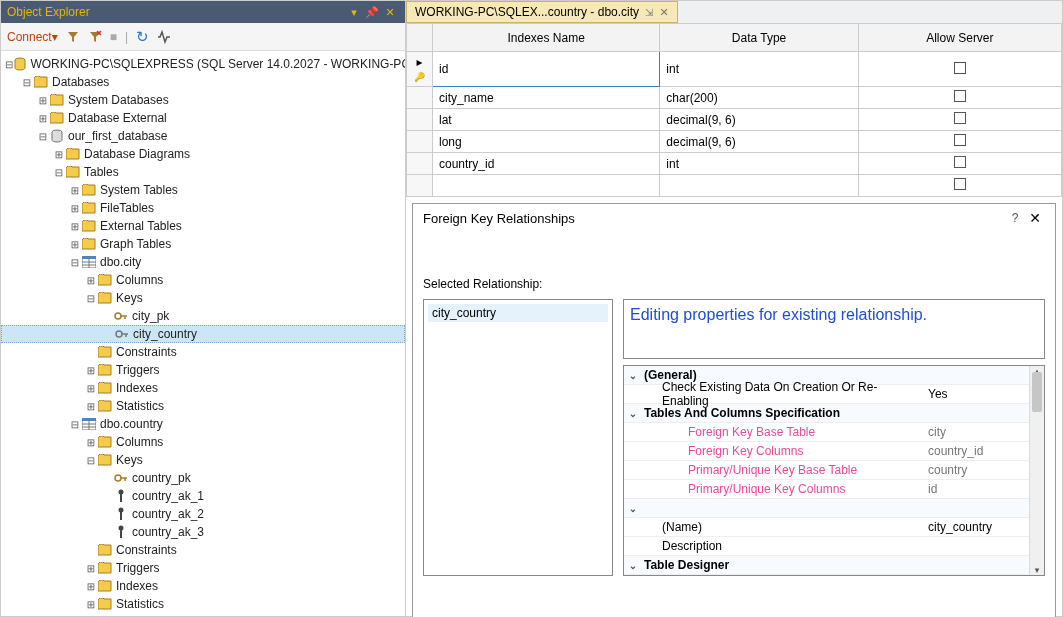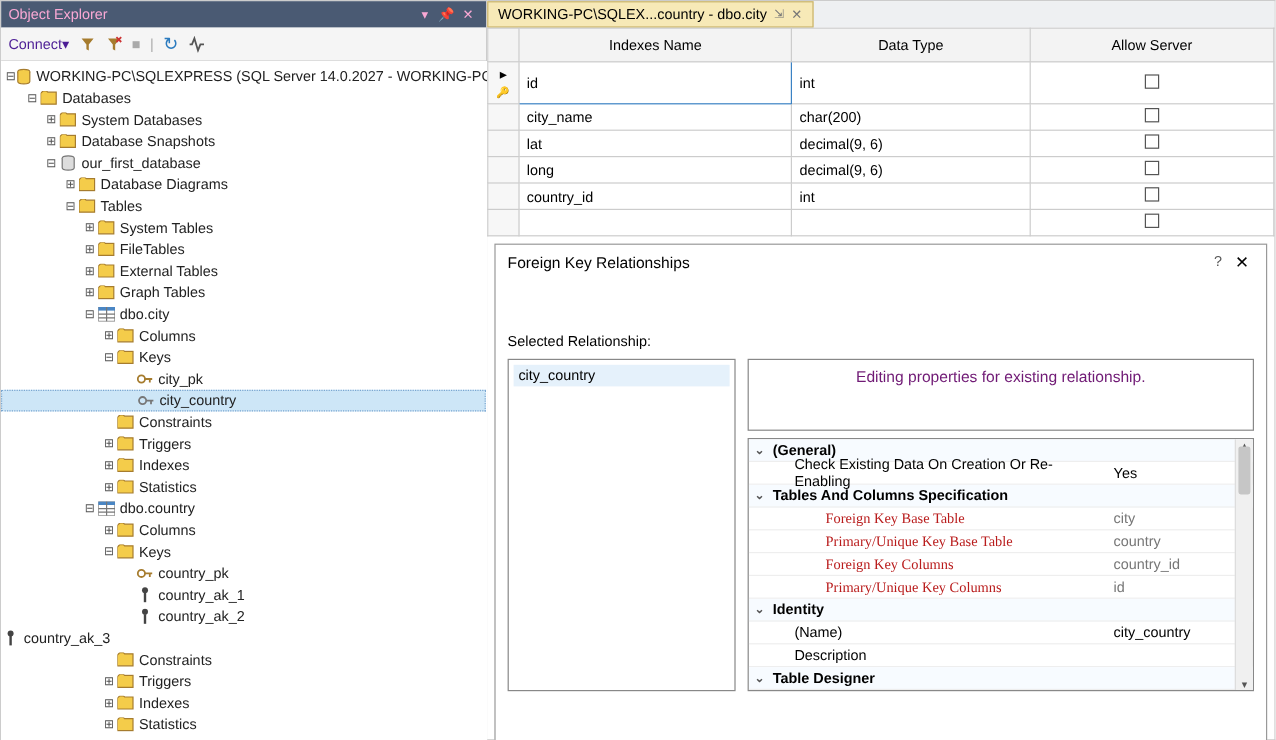--- a/index.html
+++ b/index.html
@@ -1,24 +1,24 @@
 <!DOCTYPE html>
 <html><head>
 <meta charset="utf-8">
 <style>
 * { box-sizing: border-box; margin: 0; padding: 0; font-family: 'Segoe UI', Arial, sans-serif; font-size: 12px; }
 body { background: #eee; width: 1063px; height: 617px; overflow: hidden; display: flex; }
 
 
 .explorer { width: 406px; background: #fff; display: flex; flex-direction: column; border: 1px solid #ccc; }
-.explorer-header { background: #4a5a73; color: #f9a8d4; display: flex; align-items: center; padding: 3px 6px; height: 22px; }
+.explorer-header { background: #4a5a73; color: #eab308; display: flex; align-items: center; padding: 3px 6px; height: 22px; }
 .explorer-header .title { flex: 1; font-size: 12px; }
 .explorer-header .hbtn { width: 18px; text-align: center; cursor: pointer; font-size: 11px; }
 .toolbar { display: flex; align-items: center; padding: 3px 6px; gap: 8px; border-bottom: 1px solid #ddd; height: 28px; background: #f5f5f5; }
-.toolbar .tbtn { cursor: pointer; display: flex; align-items: center; color: #4c1d95; }
+.toolbar .tbtn { cursor: pointer; display: flex; align-items: center; color: #c2410c; }
 .toolbar .sep { color: #aaa; }
 .tree { flex: 1; overflow: auto; padding: 4px 0; background: #fff; }
 .node { display: flex; align-items: center; height: 18px; padding-right: 4px; white-space: nowrap; cursor: default; }
 .node.selected { background: #cde6f7; border: 1px dotted #7aa6d0; }
 .tw { display: inline-block; width: 12px; text-align: center; color: #555; font-size: 10px; cursor: pointer; }
 .ic { display: inline-flex; width: 16px; height: 14px; align-items: center; justify-content: center; margin-right: 3px; }
 .node .lbl { color: #222; }
 
 
 .right { flex: 1; display: flex; flex-direction: column; background: #fff; border: 1px solid #ccc; border-left: none; }
@@ -39,29 +39,29 @@
 .dialog { margin: 6px; border: 1px solid #999; background: #fff; flex: 1; display: flex; flex-direction: column; gap: 37px; }
 .dlg-head { display: flex; align-items: center; padding: 6px 10px; }
 .dlg-head .dtitle { flex: 1; font-size: 13px; }
 .dlg-head .qmark { width: 20px; text-align: center; cursor: pointer; color: #555; }
 .dlg-head .xmark { width: 20px; text-align: center; cursor: pointer; font-size: 14px; }
 .dlg-body { flex: 1; display: flex; flex-direction: column; padding: 8px 10px; gap: 6px; }
 .dlg-row { display: flex; gap: 10px; flex: 1; }
 .sel-label { font-size: 12px; margin-bottom: 2px; }
 .sel-list { width: 190px; border: 1px solid #888; background: #fff; padding: 4px; }
 .sel-list .item { padding: 2px 4px; background: #e5f1fb; }
-.desc-box { flex: 1; border: 1px solid #888; padding: 6px; font-size: 13px; color: #701a75; text-align: center; }
+.desc-box { flex: 1; border: 1px solid #888; padding: 6px; font-size: 16px; color: #1d4ed8; }
 .propgrid { flex: 1; border: 1px solid #888; overflow: auto; position: relative; }
 .propgrid .prow { display: flex; height: 19px; align-items: center; border-bottom: 1px solid #eee; }
 .propgrid .pcar { width: 18px; text-align: center; color: #555; font-size: 10px; }
 .propgrid .plabel { flex: 1; padding-left: 2px; }
 .propgrid .pval { width: 120px; padding-left: 4px; }
 .propgrid .phead { font-weight: 600; background: #f7fbff; }
 .propgrid .pindent1 .plabel { padding-left: 20px; }
-.propgrid .pindent2 .plabel { padding-left: 46px; color: #b91c1c; font-family: Liberation Serif, serif; }
+.propgrid .pindent2 .plabel { padding-left: 46px; color: #ec4899; }
 .propgrid .pindent2 .pval { color: #777; }
 .propgrid .scrollbar { position: absolute; right: 0; top: 0; bottom: 0; width: 15px; background: #f0f0f0; border-left: 1px solid #ddd; }
 .propgrid .scrollbar .thumb { position: absolute; left: 2px; right: 2px; top: 6px; height: 40px; background: #c6c6c6; border-radius: 2px; }
 .propgrid .scrollbar .arr { position: absolute; left: 0; right: 0; text-align: center; font-size: 9px; color: #555; }
 .dlg-foot { display: flex; padding: 8px 10px; gap: 8px; }
 .dlg-foot .spacer { flex: 1; }
 .btn { width: 78px; height: 24px; background: #e9e9e9; border: 1px solid #999; cursor: pointer; font-size: 12px; font-family: Liberation Serif, serif; }
 .btn.primary { border: 1px solid #14b8a6; background: #ec4899; padding-left: 28px; }
 
 svg { display: block; }
@@ -127,21 +127,21 @@
         </span>
       <span class="lbl">System Databases</span>
     </div>
     <div class="node" style="padding-left:36px">
       <span class="tw">⊞</span>
       <span class="ic">
           <svg width="14" height="12" viewBox="0 0 14 12">
             <path d="M0 2l2-2h3l1 1h7v10H0z" fill="#f4cc4a" stroke="#a67c2e"></path>
           </svg>
         </span>
-      <span class="lbl">Database Snapshots</span>
+      <span class="lbl">Database External</span>
     </div>
     <div class="node" style="padding-left:36px">
       <span class="tw">⊟</span>
       <span class="ic">
           <svg width="14" height="14" viewBox="0 0 14 14">
             <ellipse cx="7" cy="3" rx="5" ry="2" fill="#ddd" stroke="#777"></ellipse>
             <path d="M2 3v8c0 1.1 2.2 2 5 2s5-.9 5-2V3" fill="#ddd" stroke="#777"></path>
           </svg>
         </span>
       <span class="lbl">our_first_database</span>
@@ -339,21 +339,21 @@
       </div>
     <div class="node" style="padding-left:112px">
         <span class="ic">
           <svg width="10" height="14" viewBox="0 0 10 14">
             <circle cx="5" cy="3" r="2.5" fill="#444"></circle>
             <rect x="4" y="5" width="2" height="8" fill="#444"></rect>
           </svg>
         </span>
         <span class="lbl">country_ak_2</span>
       </div>
-    <div class="node" style="">
+    <div class="node" style="padding-left:112px">
         <span class="ic">
           <svg width="10" height="14" viewBox="0 0 10 14">
             <circle cx="5" cy="3" r="2.5" fill="#444"></circle>
             <rect x="4" y="5" width="2" height="8" fill="#444"></rect>
           </svg>
         </span>
         <span class="lbl">country_ak_3</span>
       </div>
     <div class="node" style="padding-left:84px">
         <span class="tw" style="visibility:hidden">⊞</span>
@@ -480,36 +480,35 @@
                 <span class="plabel">Tables And Columns Specification</span>
                 <span class="pval"></span>
               </div>
             <div class="prow pindent2">
                 <span class="pcar"></span>
                 <span class="plabel">Foreign Key Base Table</span>
                 <span class="pval">city</span>
               </div>
             <div class="prow pindent2">
                 <span class="pcar"></span>
+                <span class="plabel">Foreign Key Columns</span>
+                <span class="pval">country_id</span>
+              </div>
+            <div class="prow pindent2">
+                <span class="pcar"></span>
                 <span class="plabel">Primary/Unique Key Base Table</span>
                 <span class="pval">country</span>
               </div>
             <div class="prow pindent2">
                 <span class="pcar"></span>
-                <span class="plabel">Foreign Key Columns</span>
-                <span class="pval">country_id</span>
-              </div>
-            <div class="prow pindent2">
-                <span class="pcar"></span>
                 <span class="plabel">Primary/Unique Key Columns</span>
                 <span class="pval">id</span>
               </div>
             <div class="prow phead">
                 <span class="pcar">⌄</span>
-                <span class="plabel">Identity</span>
                 <span class="pval"></span>
               </div>
             <div class="prow pindent1">
                 <span class="pcar"></span>
                 <span class="plabel">(Name)</span>
                 <span class="pval">city_country</span>
               </div>
             <div class="prow pindent1">
                 <span class="pcar"></span>
                 <span class="plabel">Description</span>

